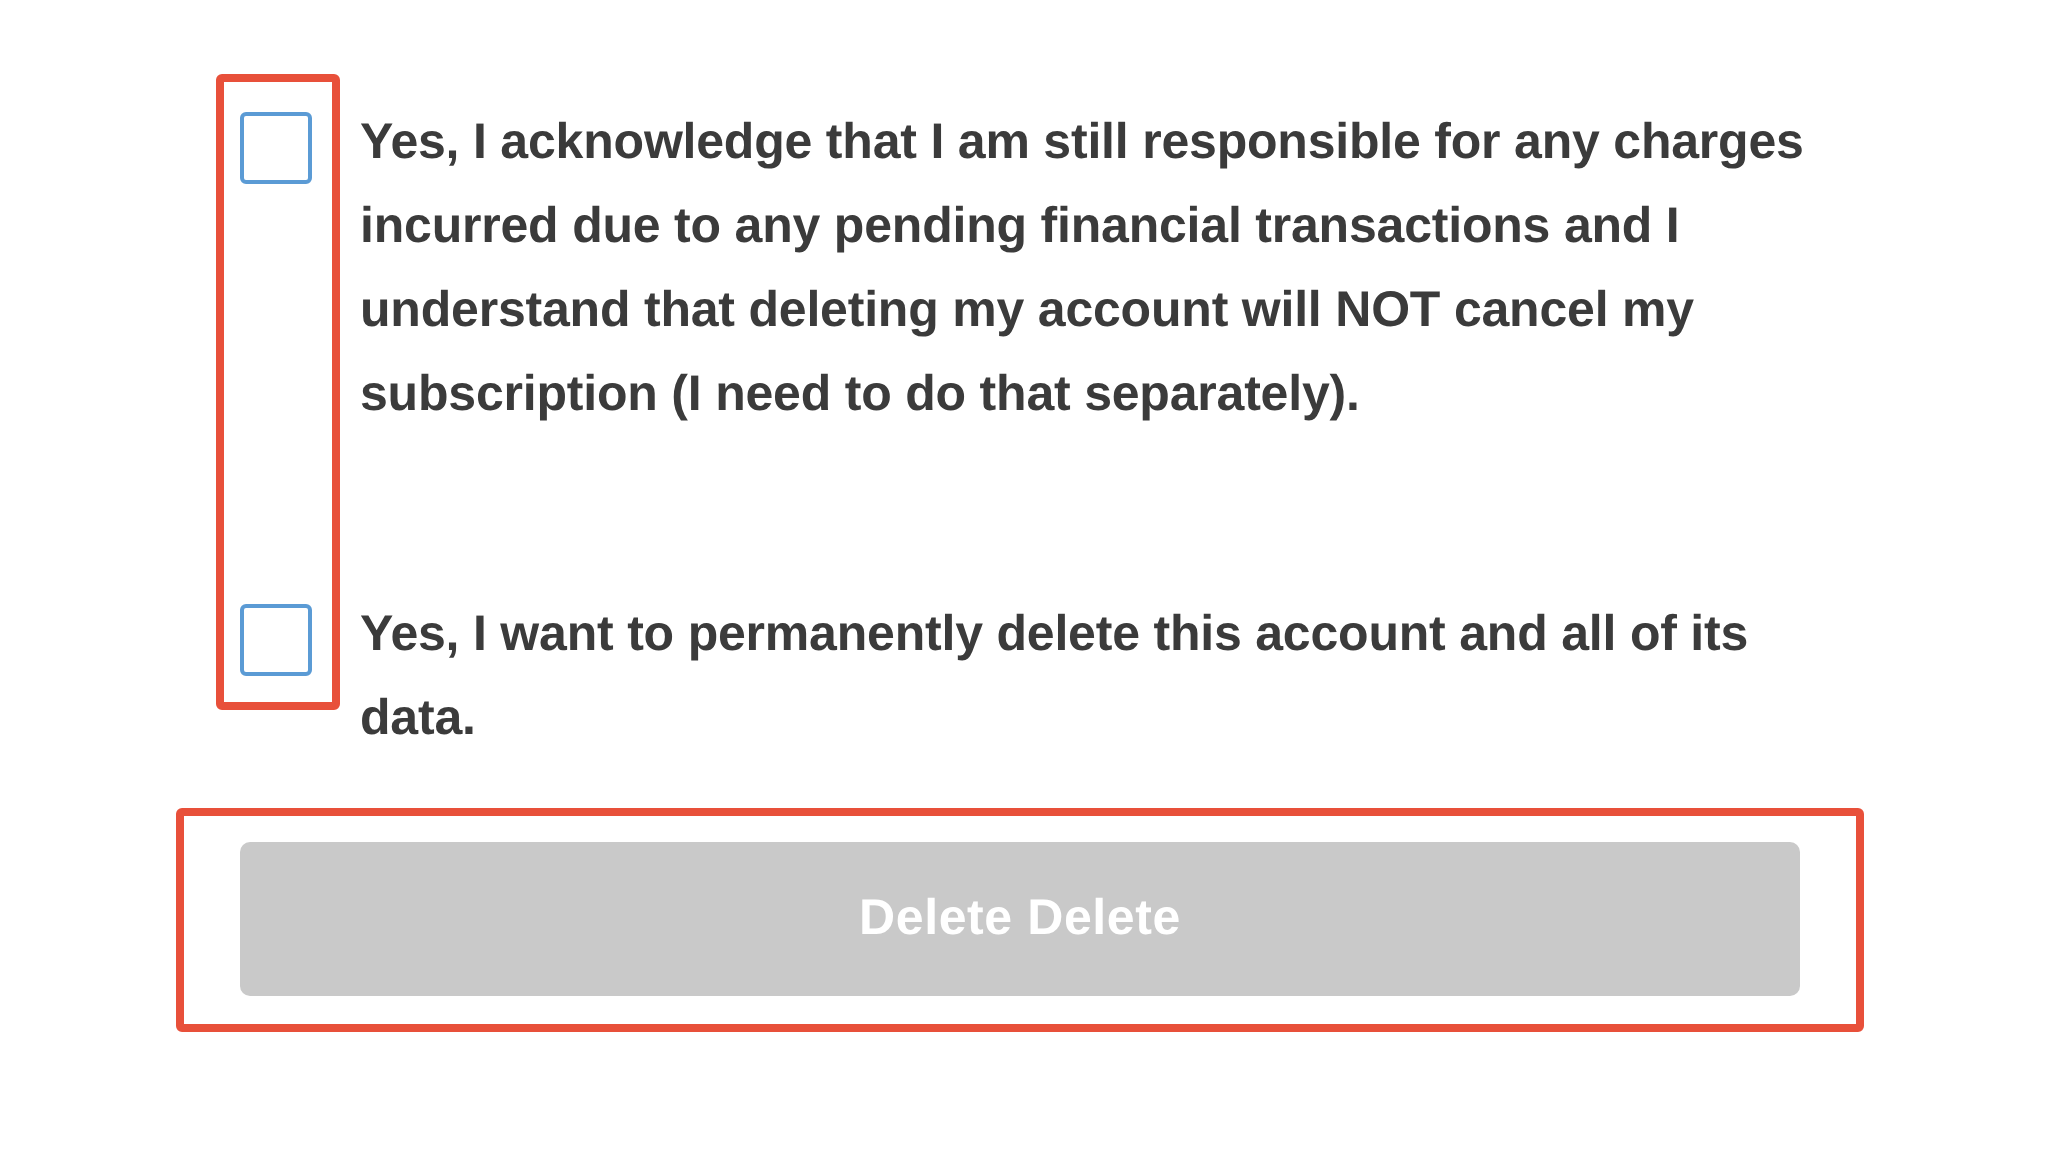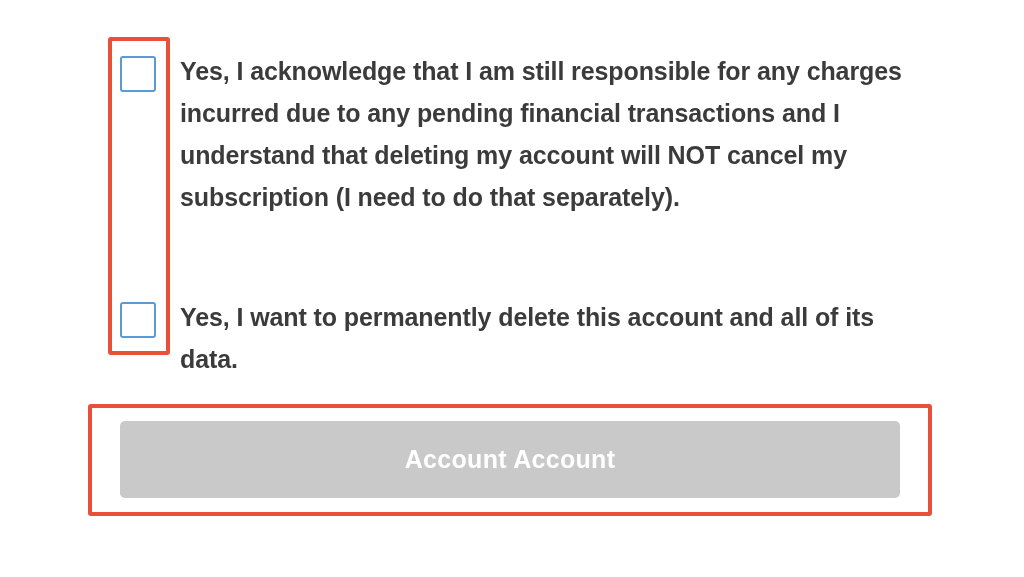--- a/index.html
+++ b/index.html
@@ -108,18 +108,18 @@
   <div class="consent-row" id="consent-row-2">
     <div class="checkbox"></div>
     <div class="consent-text">Yes, I want to permanently delete this account and all of its data.</div>
   </div>
 
   <div class="consent-row" id="consent-row-1">
     <div class="checkbox"></div>
     <div class="consent-text">Yes, I acknowledge that I am still responsible for any charges incurred due to any pending financial transactions and I understand that deleting my account will NOT cancel my subscription (I need to do that separately).</div>
   </div>
 
-  <div id="delete-account-button">Account Account</div>
+  <div id="delete-account-button">Delete Delete</div>
 
   <div class="annotation-box" id="checkbox-highlight"></div>
   <div class="annotation-box" id="button-highlight"></div>
 
 </div>
 
 </body></html>

